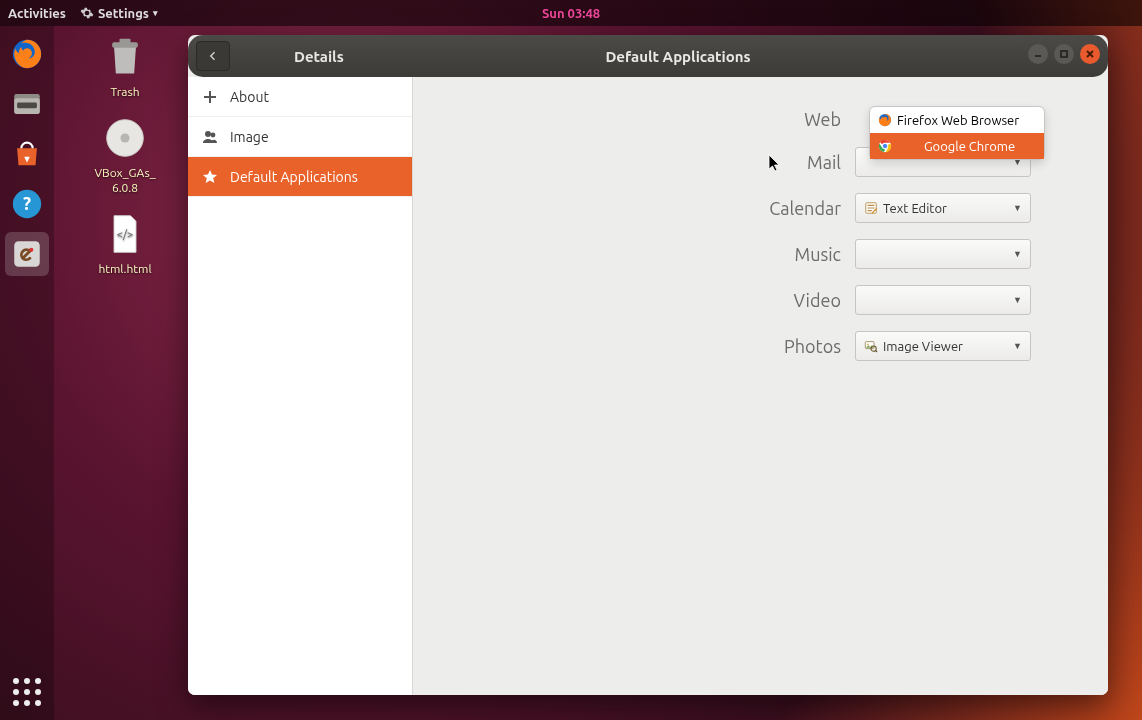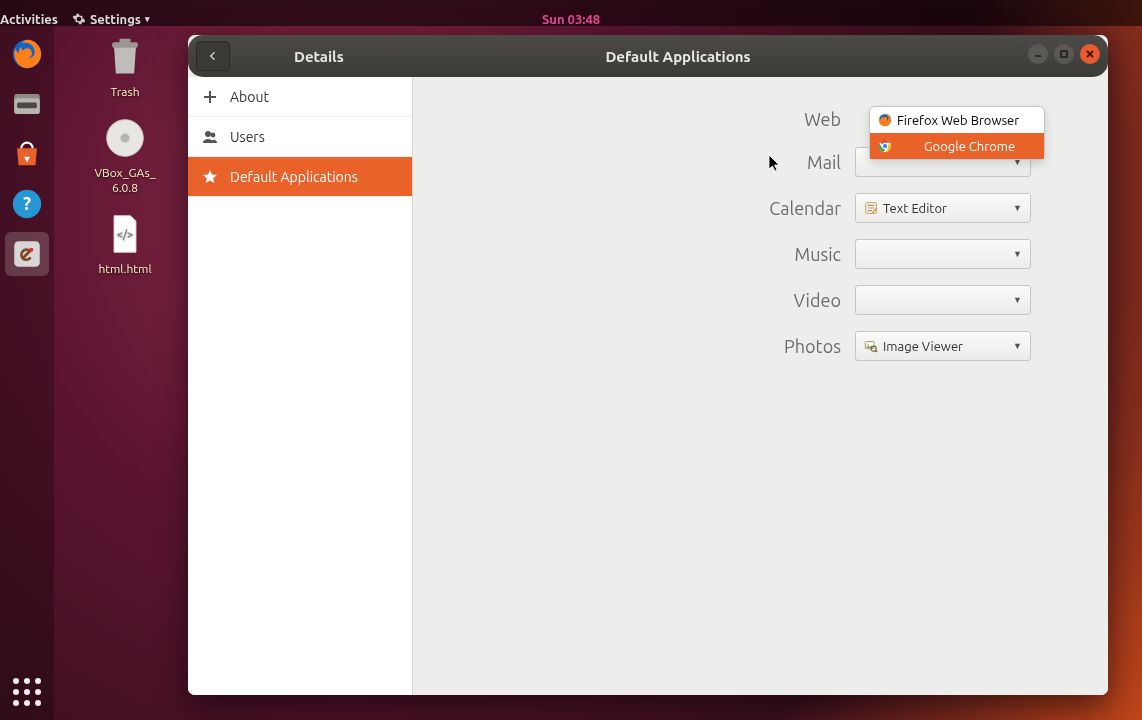--- a/index.html
+++ b/index.html
@@ -6,21 +6,21 @@
   html, body { width: 1142px; height: 720px; overflow: hidden; }
   body {
     background: radial-gradient(circle at 30% 30%, #8a2a4a 0%, #5b1430 35%, #3a0e1e 70%, #c0461a 100%);
     background-color: #5e1b32;
     position: relative;
   }
   
   .topbar {
     position: absolute; top:0; left:0; right:0; height:26px;
     background: rgba(0,0,0,0.55); color:#ddd; font-size:13px;
-    display:flex; align-items:flex-end; padding:0 0;
+    display:flex; align-items:center; padding:0 8px;
   }
   .topbar .left { display:flex; align-items:center; gap:6px;}
   .topbar .center { position:absolute; left:50%; transform:translateX(-50%); font-weight:600; color:#ec4899;}
   .topbar .sett { display:flex; align-items:center; gap:4px; font-weight:600;}
   .topbar .sett svg { width:14px; height:14px; fill:#ccc;}
   .topbar .drop { font-size:9px; }
   .topbar .act { font-weight:600; margin-right:8px;}
   
   .launcher {
     position:absolute; top:26px; left:0; bottom:0; width:54px;
@@ -226,21 +226,21 @@
             <path d="M7 2h2v12H7zM2 7h12v2H2z"></path>
           </svg>
         <span>About</span>
       </div>
       <div class="sitem">
         <svg viewBox="0 0 16 16" fill="#555">
             <circle cx="6" cy="5" r="3"></circle>
             <circle cx="11" cy="6" r="2.4"></circle>
             <path d="M1 14c0-3 3-4 5-4s5 1 5 4zM9 14c0-2 1.5-3.2 3-3.2s3 1.2 3 3.2z"></path>
           </svg>
-        <span>Users</span>
+        <span>Image</span>
       </div>
       <div class="sitem selected">
         <svg viewBox="0 0 16 16" fill="#fff">
             <path d="M8 1l2 4.5 5 .4-3.8 3.3 1.2 4.8L8 11.6 3.6 14l1.2-4.8L1 5.9l5-.4z"></path>
           </svg>
         <span>Default Applications</span>
       </div>
     </div>
 
     <div class="content">

